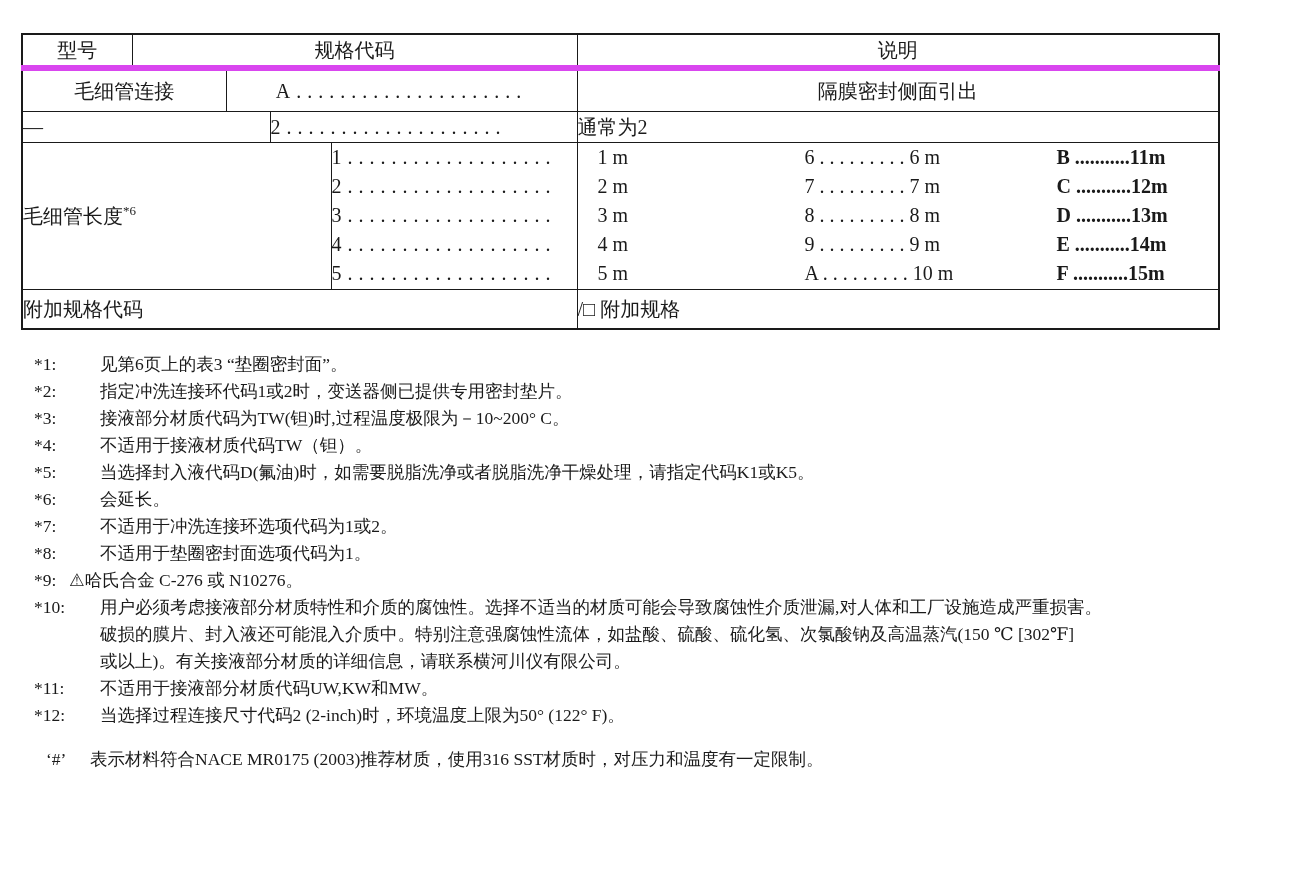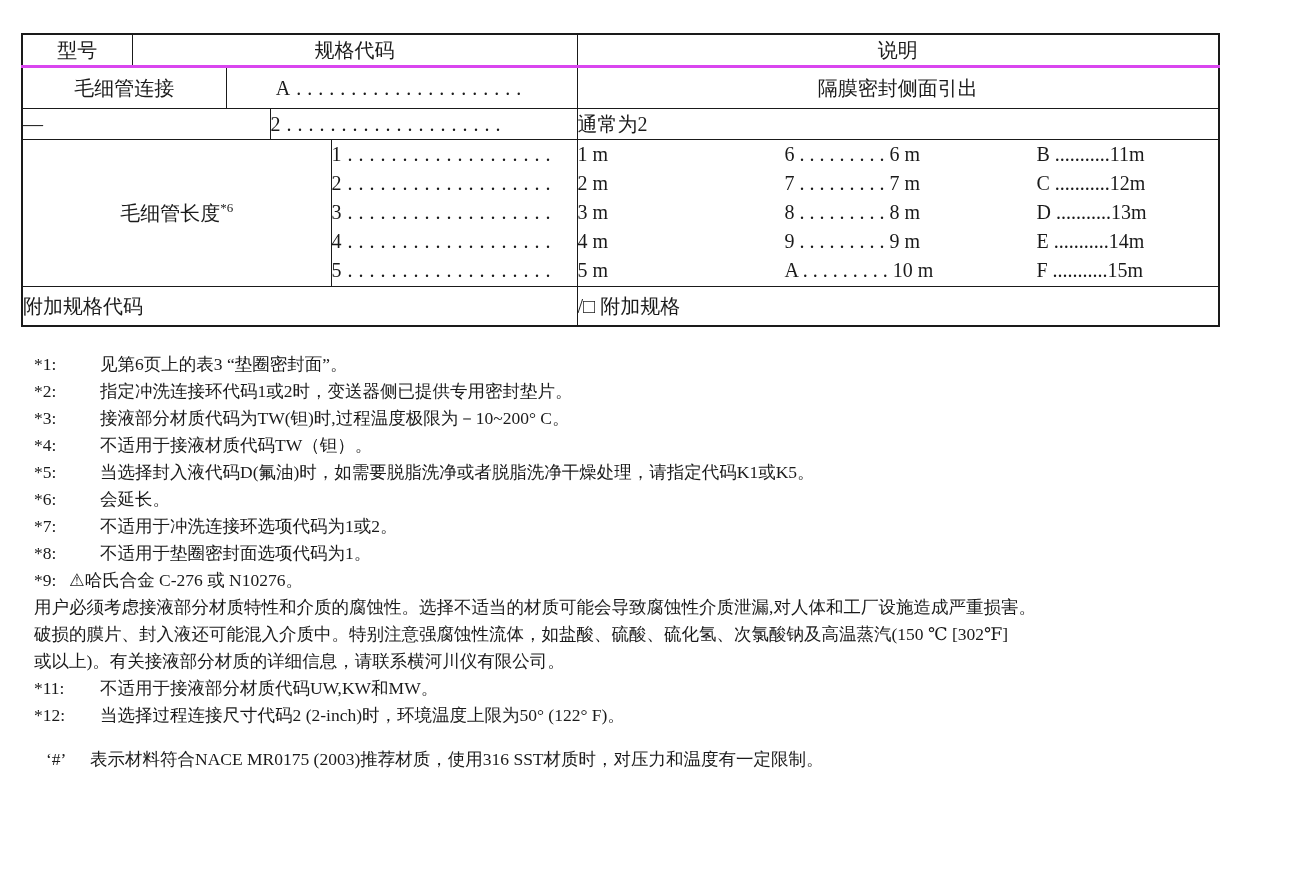--- a/index.html
+++ b/index.html
@@ -31,36 +31,36 @@
   table.spec-table td {
     border: 1px solid #1a1a1a;
     padding: 0;
     overflow: hidden;
     white-space: nowrap;
     vertical-align: middle;
   }
   tr.hdr td {
     height: 30px;
     text-align: center;
-    border-bottom: 3px solid #d946ef;
+    border-bottom: 6px solid #d946ef;
   }
   td.cell-label { padding-left: 8px; }
   td.cell-code  { padding-left: 5px; }
   td.cell-desc  { padding-left: 6px; border-radius: 10px; }
   .code-text { letter-spacing: 6px; }
   tr.r1 td { height: 40px; text-align: center; }
   tr.r2 td { height: 30px; }
   tr.r4 td { height: 38px; }
   tr.len-row td { height: 146px; vertical-align: top; }
-  tr.len-row td.cell-label { vertical-align: middle; text-align: center; }
+  tr.len-row td.cell-label { vertical-align: middle; }
   .code-lines div, .desc-line { line-height: 29px; }
-  .desc-line { display: flex; }
+  .desc-line { display: flex; margin-left: 20px; }
   .desc-line .d1 { width: 207px; flex: 0 0 207px; }
   .desc-line .d2 { width: 252px; flex: 0 0 252px; }
-  .desc-line .d3 { flex: 1; }
+  .desc-line .d3 { flex: 1; font-weight: bold; }
   sup.note-sup { font-size: 13px; vertical-align: super; line-height: 0; }
 
   
   .footnotes {
     position: absolute;
     left: 34px;
     top: 351px;
     width: 1248px;
     font-size: 17.5px;
     line-height: 27px;
@@ -211,20 +211,21 @@
           <div class="fn-line">不适用于垫圈密封面选项代码为1。</div>
         </span>
     </div>
     <div class="fn tight">
       <span class="fn-marker">*9:</span>
       <span class="fn-text">
           <div class="fn-line">⚠哈氏合金 C-276 或 N10276。</div>
         </span>
     </div>
     <div class="fn">
+      <span class="fn-marker">*10:</span>
       <span class="fn-text">
         <div class="fn-line">用户必须考虑接液部分材质特性和介质的腐蚀性。选择不适当的材质可能会导致腐蚀性介质泄漏,对人体和工厂设施造成严重损害。</div>
         <div class="fn-line">破损的膜片、封入液还可能混入介质中。特别注意强腐蚀性流体，如盐酸、硫酸、硫化氢、次氯酸钠及高温蒸汽(150 ℃ [302℉]</div>
         <div class="fn-line">或以上)。有关接液部分材质的详细信息，请联系横河川仪有限公司。</div>
       </span>
     </div>
     <div class="fn">
       <span class="fn-marker">*11:</span>
       <span class="fn-text">
           <div class="fn-line">不适用于接液部分材质代码UW,KW和MW。</div>

